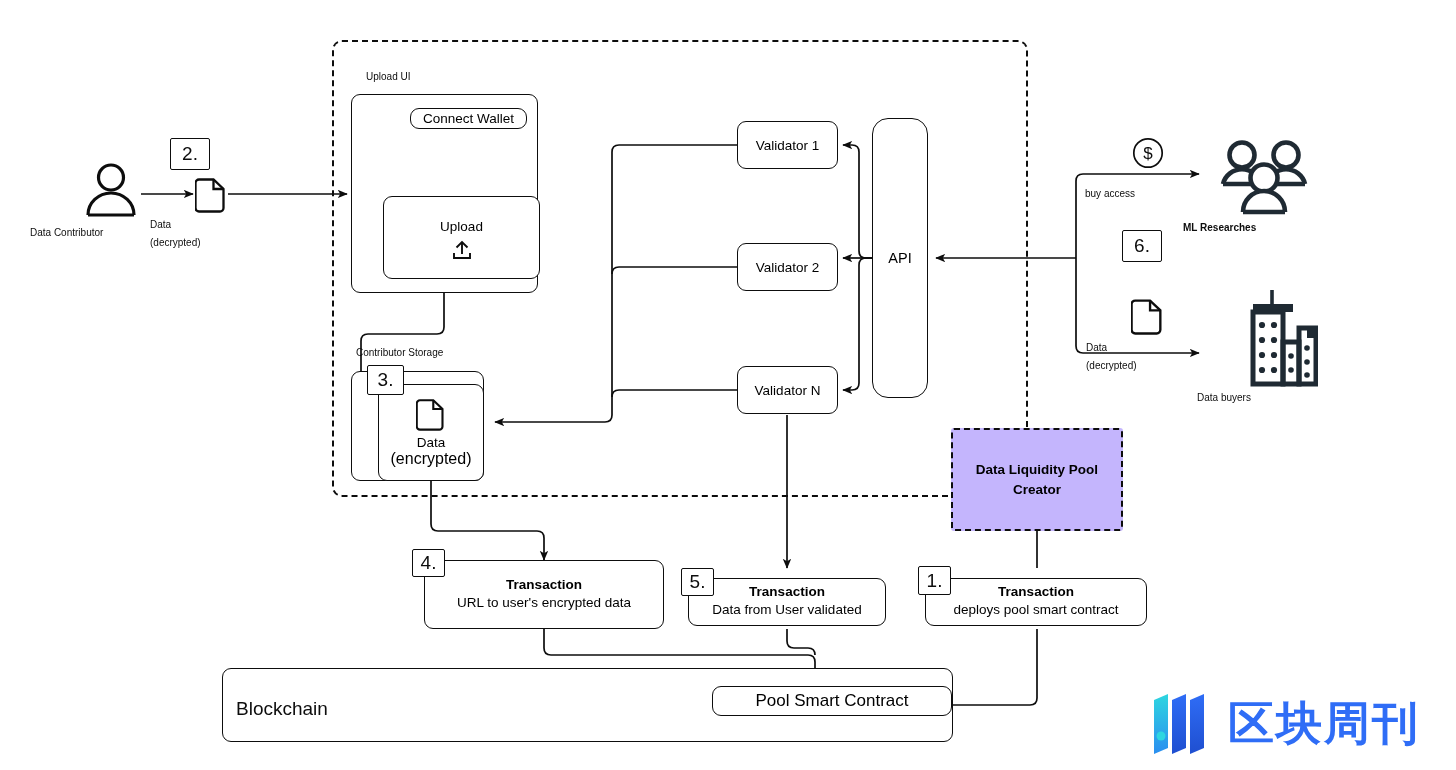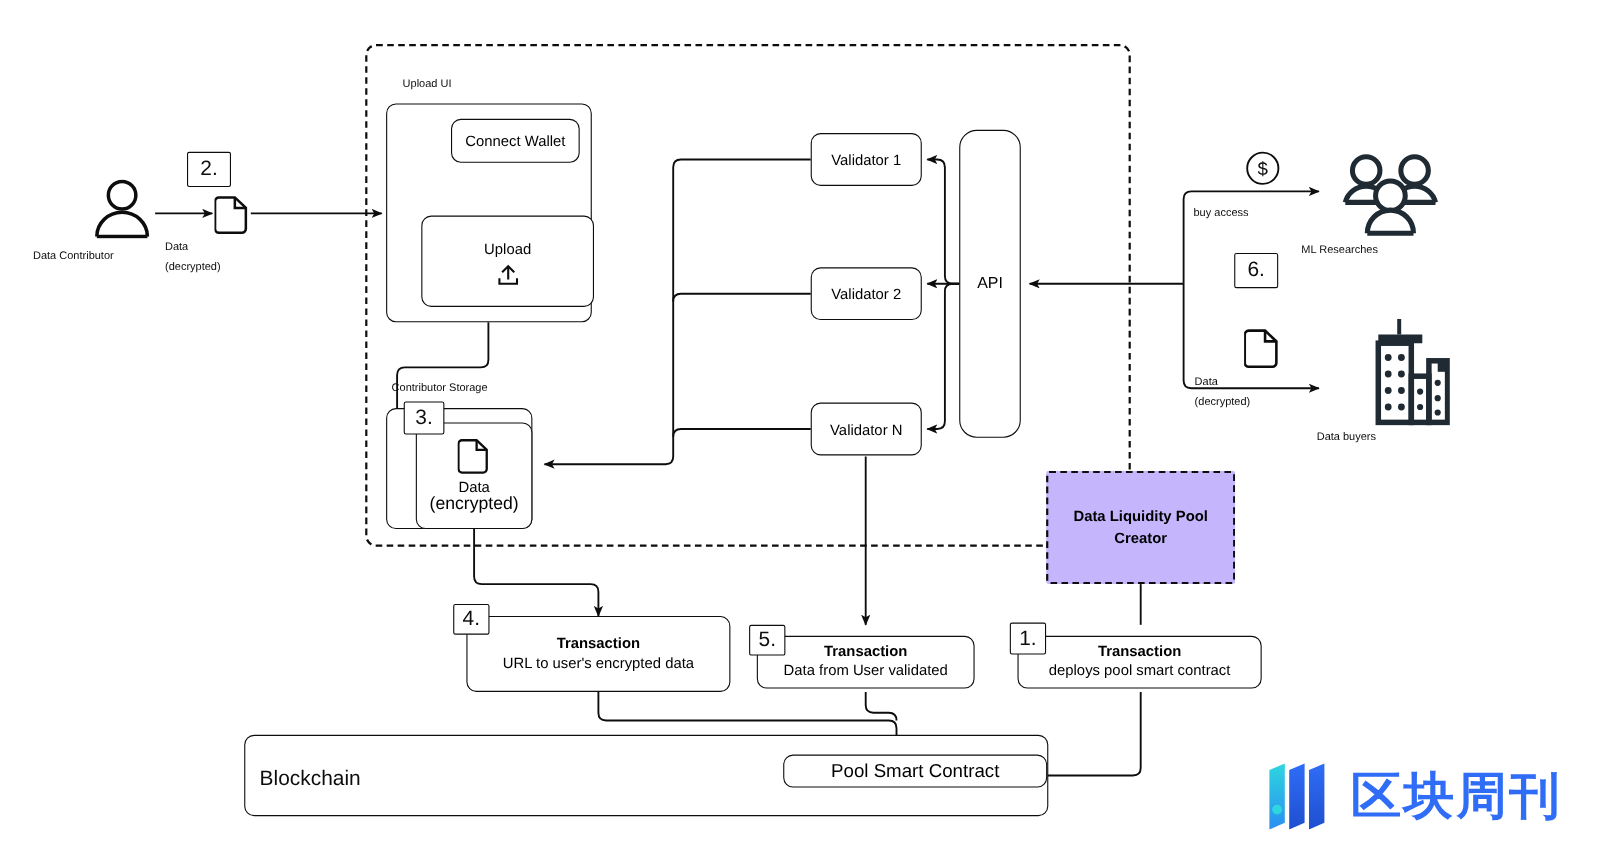--- a/index.html
+++ b/index.html
@@ -87,21 +87,21 @@
     <svg width="32" height="37" viewBox="0 0 32 37">
       <path d="M4,3.5 h14.5 L28.5,13 v19 a3.5,3.5 0 0 1 -3.5,3.5 h-21 a3.5,3.5 0 0 1 -3.5,-3.5 v-25 a3.5,3.5 0 0 1 3.5,-3.5 z" fill="#fff" stroke="#0d0d0d" stroke-width="2.3"></path>
       <path d="M18.5,3.5 v9.5 h10" fill="none" stroke="#0d0d0d" stroke-width="2.3"></path>
     </svg>
   </div>
   <div class="lbl" style="left:150px;top:219px;width:122px;">Data</div>
   <div class="lbl" style="left:150px;top:237px;width:122px;">(decrypted)</div>
 
   <div class="lbl" style="left:366px;top:71px;width:156px;">Upload UI</div>
   <div class="node" style="left:351px;top:94px;width:187px;height:199px;"></div>
-  <div class="node" style="left:410px;top:108px;width:117px;height:40px;">
+  <div class="node" style="left:410px;top:108px;width:117px;height:21px;">
     <span style="font-size:13.5px;">Connect Wallet</span>
   </div>
   <div class="node" style="left:383px;top:196px;width:157px;height:83px;">
     <span style="font-size:13.5px;margin-top:4px;">Upload</span>
     <span class="ico" style="position:relative;margin-top:6px;width:22px;height:20px;">
       <svg width="22" height="20" viewBox="0 0 22 20">
         <path d="M11,2 L11,14" stroke="#0d0d0d" stroke-width="1.9" fill="none"></path>
         <path d="M5.5,7.5 L11,2 L16.5,7.5" stroke="#0d0d0d" stroke-width="1.9" fill="none"></path>
         <path d="M3,13 L3,18 L19,18 L19,13" stroke="#0d0d0d" stroke-width="1.9" fill="none"></path>
       </svg>
@@ -150,21 +150,21 @@
       <path d="M7,44 A19.5,19 0 0 1 45,44" fill="none" stroke="#1f2a33" stroke-width="4.6"></path>
       <path d="M7,44 L45,44" stroke="#1f2a33" stroke-width="4.6"></path>
       <circle cx="70" cy="15" r="12.5" fill="none" stroke="#1f2a33" stroke-width="4.6"></circle>
       <path d="M51,44 A19.5,19 0 0 1 89,44" fill="none" stroke="#1f2a33" stroke-width="4.6"></path>
       <path d="M51,44 L89,44" stroke="#1f2a33" stroke-width="4.6"></path>
       <circle cx="48" cy="38" r="13.5" fill="#fff" stroke="#1f2a33" stroke-width="4.6"></circle>
       <path d="M27,72 A21,21 0 0 1 69,72" fill="#fff" stroke="#1f2a33" stroke-width="4.6"></path>
       <path d="M27,72 L69,72" stroke="#1f2a33" stroke-width="4.6"></path>
     </svg>
   </div>
-  <div class="lbl" style="left:1183px;top:222px;width:162px;">ML Researches</div>
+  <div class="lbl" style="left:1183px;top:222px;width:162px;font-weight:bold;">ML Researches</div>
 
   <div class="ico" style="left:1131px;top:297px;width:33px;height:38px;">
     <svg width="33" height="38" viewBox="0 0 32 37">
       <path d="M4,3.5 h14.5 L28.5,13 v19 a3.5,3.5 0 0 1 -3.5,3.5 h-21 a3.5,3.5 0 0 1 -3.5,-3.5 v-25 a3.5,3.5 0 0 1 3.5,-3.5 z" fill="#fff" stroke="#0d0d0d" stroke-width="2.3"></path>
       <path d="M18.5,3.5 v9.5 h10" fill="none" stroke="#0d0d0d" stroke-width="2.3"></path>
     </svg>
   </div>
   <div class="lbl" style="left:1086px;top:342px;width:124px;">Data</div>
   <div class="lbl" style="left:1086px;top:360px;width:124px;">(decrypted)</div>
 

